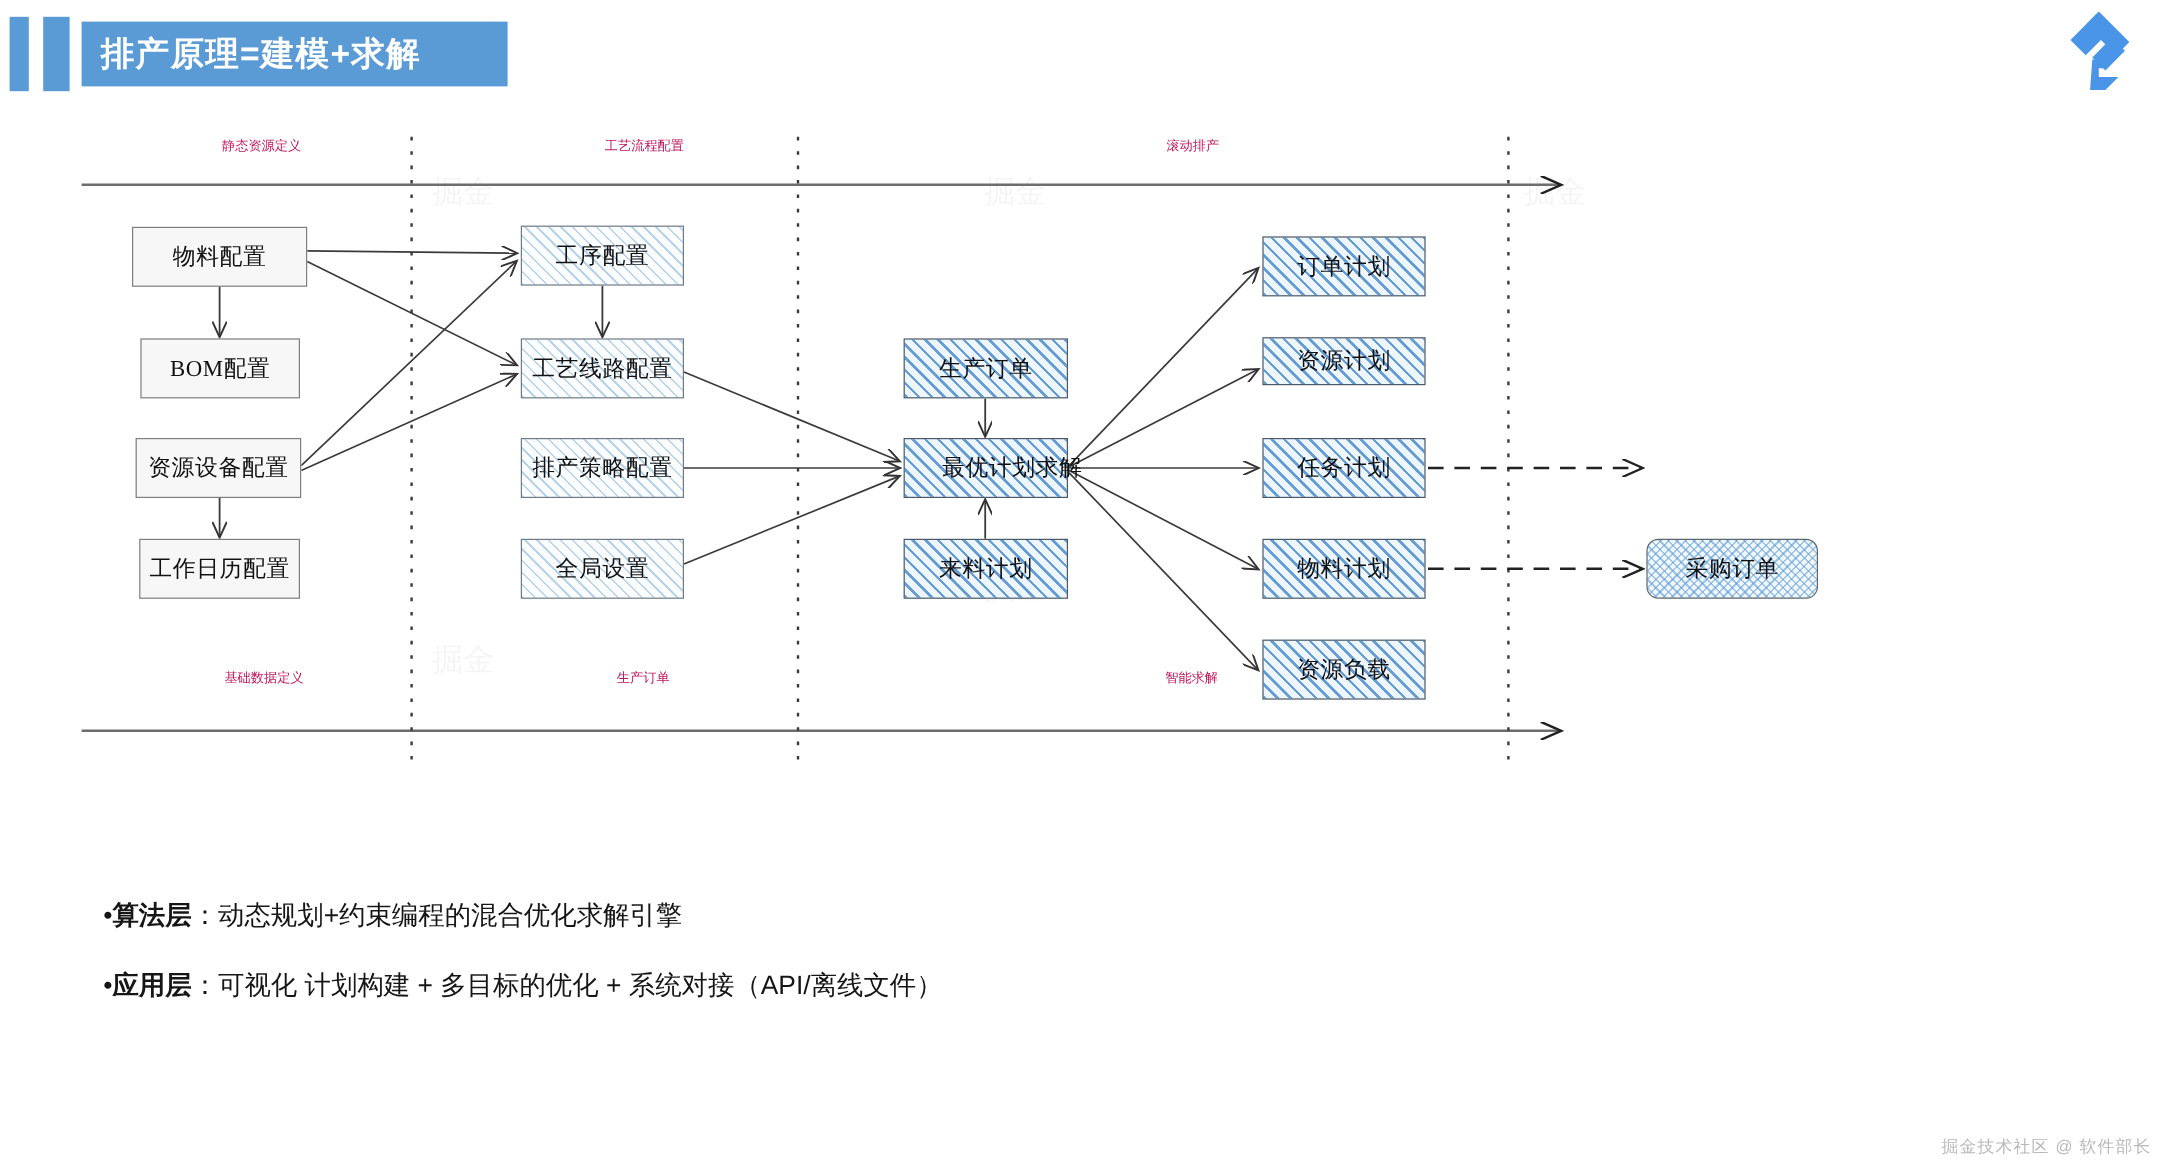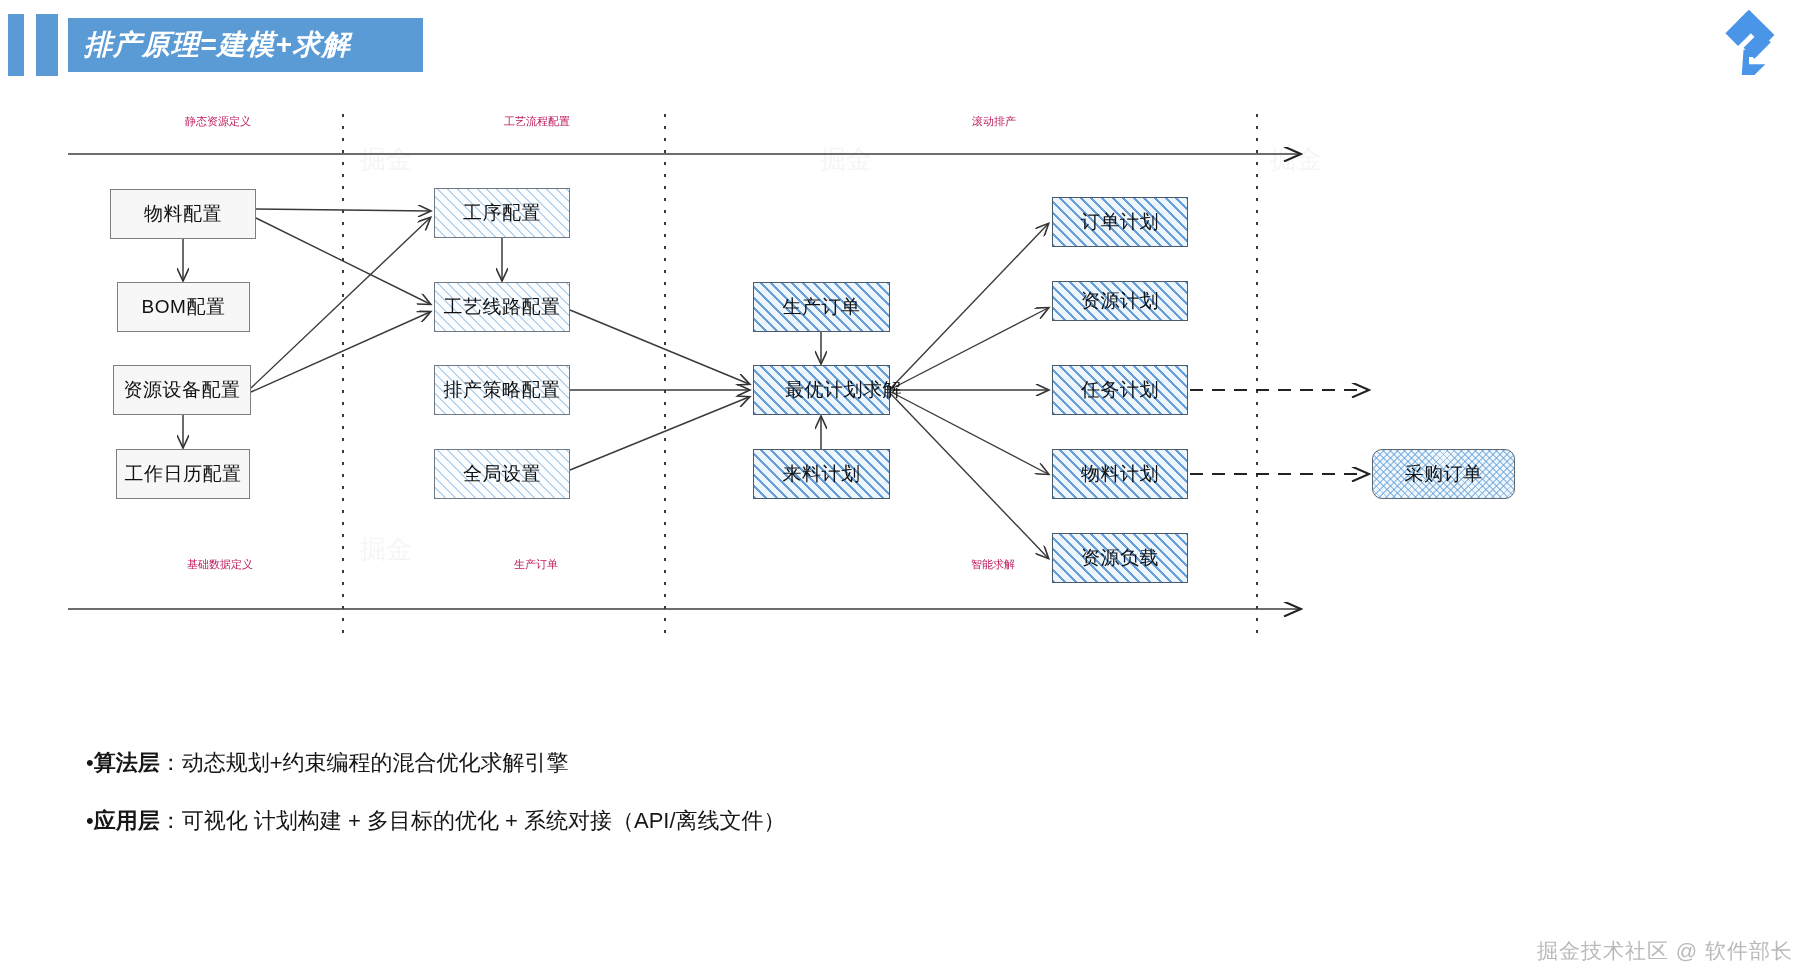--- a/index.html
+++ b/index.html
@@ -3,21 +3,21 @@
 <meta charset="utf-8">
 <style>
   html,body{margin:0;padding:0;background:#ffffff;}
   body{
     width:1819px;height:973px;position:relative;overflow:hidden;
     font-family:"Liberation Sans","DejaVu Sans",sans-serif;
     color:#1a1a1a;
   }
 
   
-  #header{position:absolute;left:0;top:0;width:1819px;height:92px;font-style:italic;}
+  #header{position:absolute;left:0;top:0;width:1819px;height:92px;}
   .hdr-bar{position:absolute;top:14px;background:#5b9bd5;}
   .hdr-bar.b1{left:8px;width:16px;height:62px;}
   .hdr-bar.b2{left:36px;width:22px;height:62px;}
   #title-box{
     position:absolute;left:68px;top:18px;width:355px;height:54px;
     background:#5b9bd5;display:flex;align-items:center;
   }
   #title-text{
     color:#ffffff;font-size:28px;font-weight:bold;letter-spacing:1px;
     padding-left:16px;white-space:nowrap;
@@ -34,21 +34,21 @@
     position:absolute;font-size:11px;color:#be185d;white-space:nowrap;
     transform:translateX(-50%);
     margin-left:40px;
   }
 
   
   .node{
     position:absolute;box-sizing:border-box;
     border:1.4px solid #7f7f7f;
     display:flex;align-items:center;justify-content:center;
-    font-size:19px;color:#111;white-space:nowrap;letter-spacing:.5px;
+    font-size:19px;color:#111;white-space:nowrap;letter-spacing:.5px;font-family:Liberation Serif, serif;
   }
   .node.plain{background:#f7f7f7;}
   .node.hatch-light{
     background:
       repeating-linear-gradient(45deg,
         rgba(91,155,213,.42) 0px, rgba(91,155,213,.42) 1.4px,
         rgba(255,255,255,0) 1.4px, rgba(255,255,255,0) 7px),
       #fbfdff;
     border-color:#6f7a85;
   }
@@ -73,21 +73,21 @@
   }
 
   
   #bullets{position:absolute;left:86px;top:748px;width:1200px;}
   .bullet{font-size:22px;color:#161616;margin-bottom:28px;white-space:nowrap;}
   .bullet .dot{font-size:22px;}
   .bullet .lead{font-weight:bold;}
 
   
   #watermark{
-    position:absolute;right:26px;bottom:8px;font-size:21px;color:#b9b9b9;
+    position:absolute;right:26px;bottom:8px;font-size:14px;color:#b9b9b9;
     letter-spacing:1px;white-space:nowrap;
   }
   .wm-faint{
     position:absolute;color:rgba(120,120,120,.07);font-size:26px;
     pointer-events:none;user-select:none;
   }
 </style>
 </head>
 <body>
 

